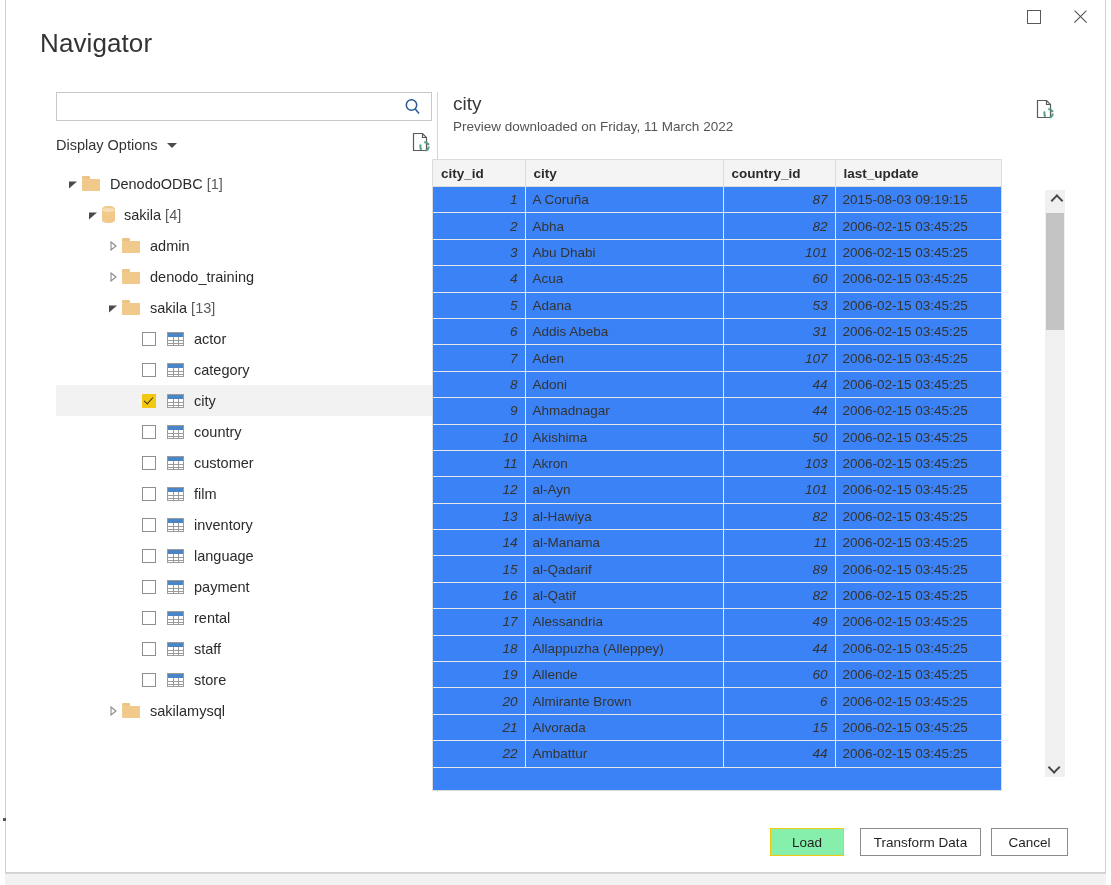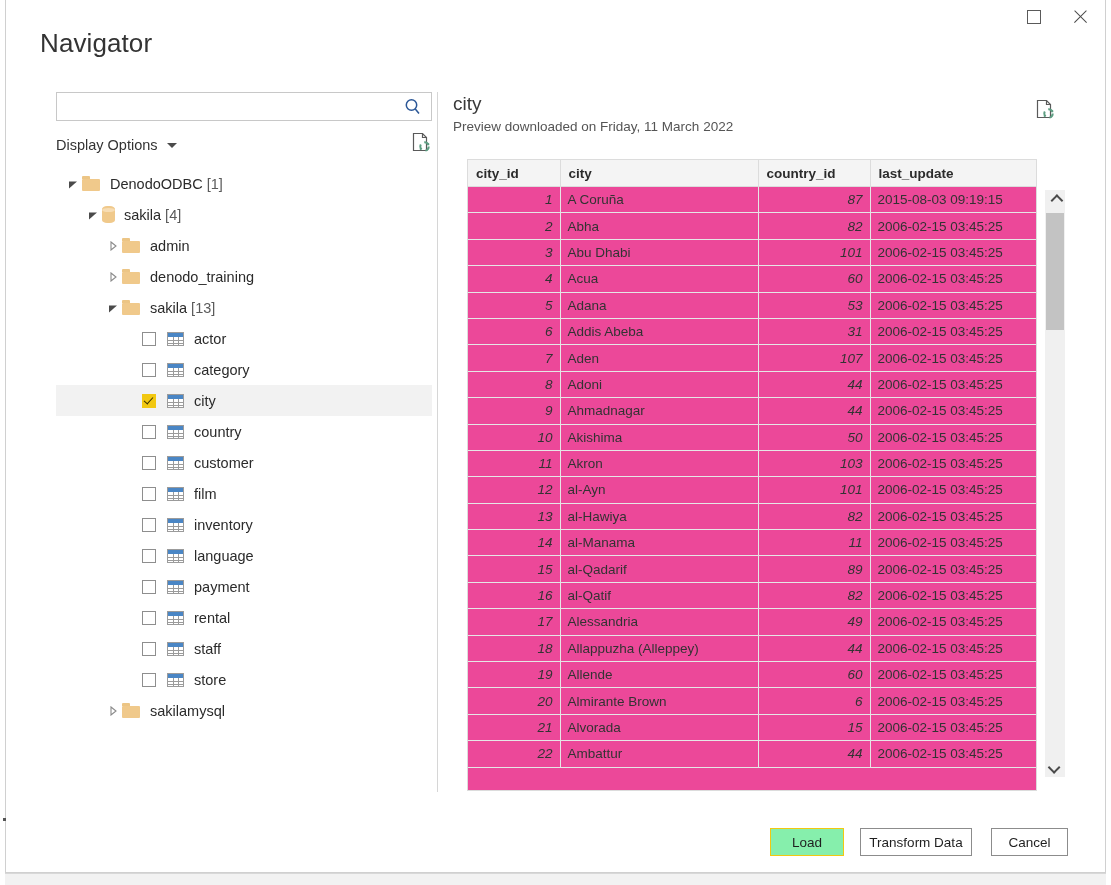--- a/index.html
+++ b/index.html
@@ -257,25 +257,25 @@
   }
   .preview-refresh-icon {
     position: absolute;
     right: 17px; top: 6px;
     width: 22px; height: 24px;
   }
 
   
   .grid-wrap {
     position: absolute;
-    left: 467px; top: 159px;
+    left: 432px; top: 159px;
     width: 570px; height: 632px;
     border: 1px solid #dcdcdc;
     border-top: none;
-    background: #ec4899;
+    background: #3b82f6;
     overflow: hidden;
   }
   table.grid {
     border-collapse: collapse;
     width: 570px;
     table-layout: fixed;
     font-size: 13.5px;
     color: #333333;
   }
   table.grid th {
@@ -351,21 +351,21 @@
     color: #1f1f1f;
     cursor: default;
     background: #ffffff;
     border: 1px solid #8c8c8c;
   }
   .btn-load {
     left: 770px; width: 74px;
     background: #86efac;
     border: 1px solid #f2c811;
   }
-  .btn-transform { left: 860px; width: 112px; }
+  .btn-transform { left: 860px; width: 121px; }
   .btn-cancel { left: 991px; width: 77px; }
 </style>
 </head>
 <body>
 
 <div id="app">
 
   <div class="window-frame"></div>
   <div class="bottom-strip"></div>
   <div class="corner-dot"></div>

